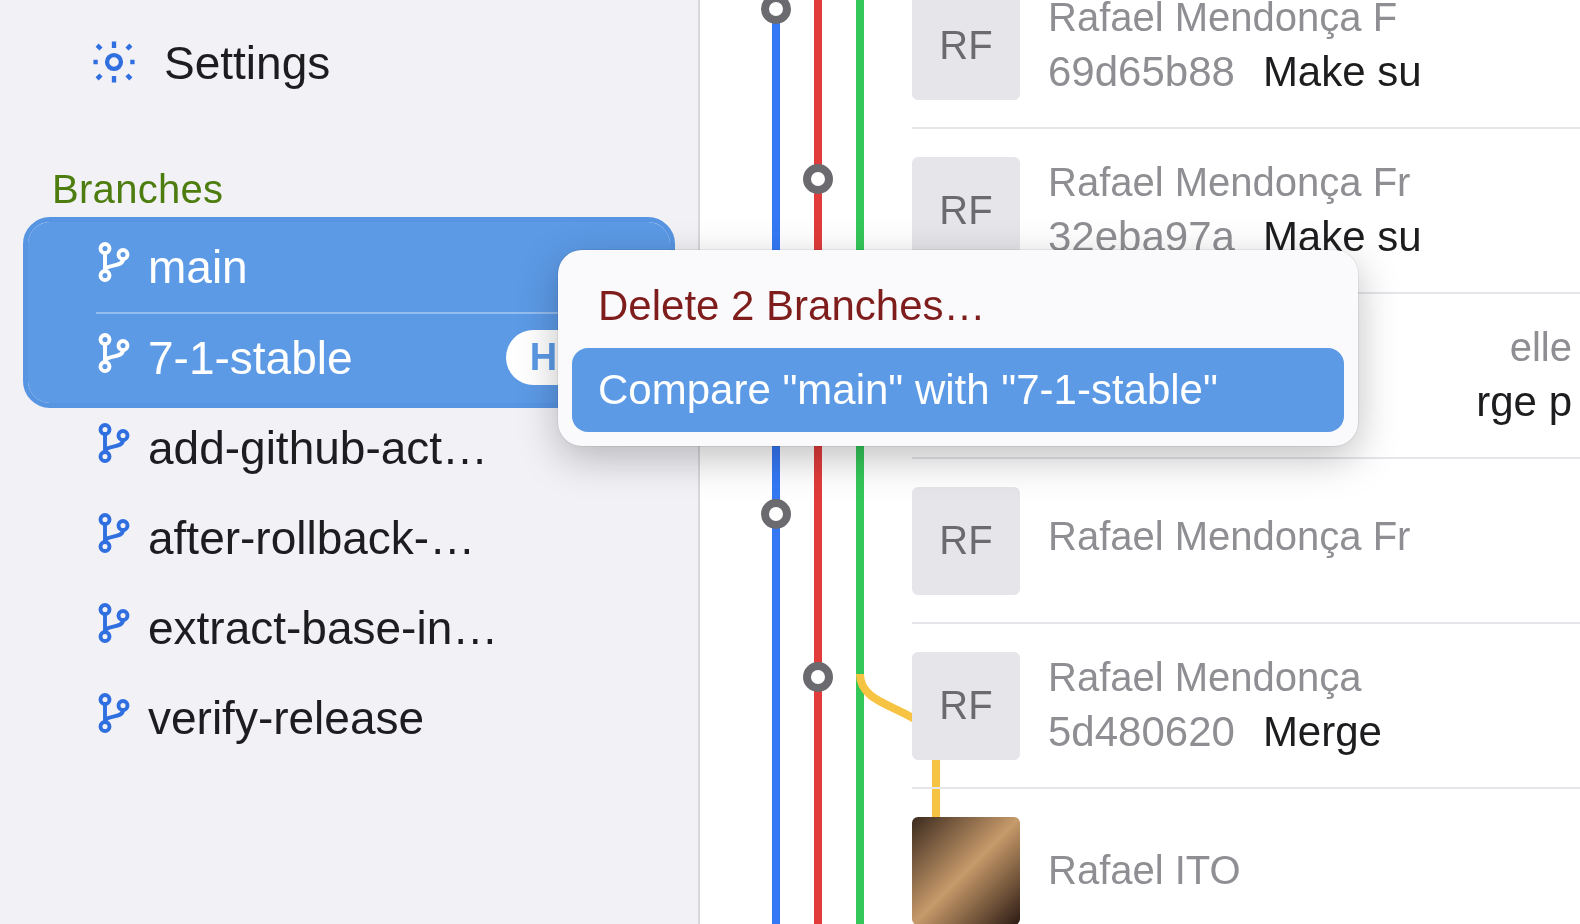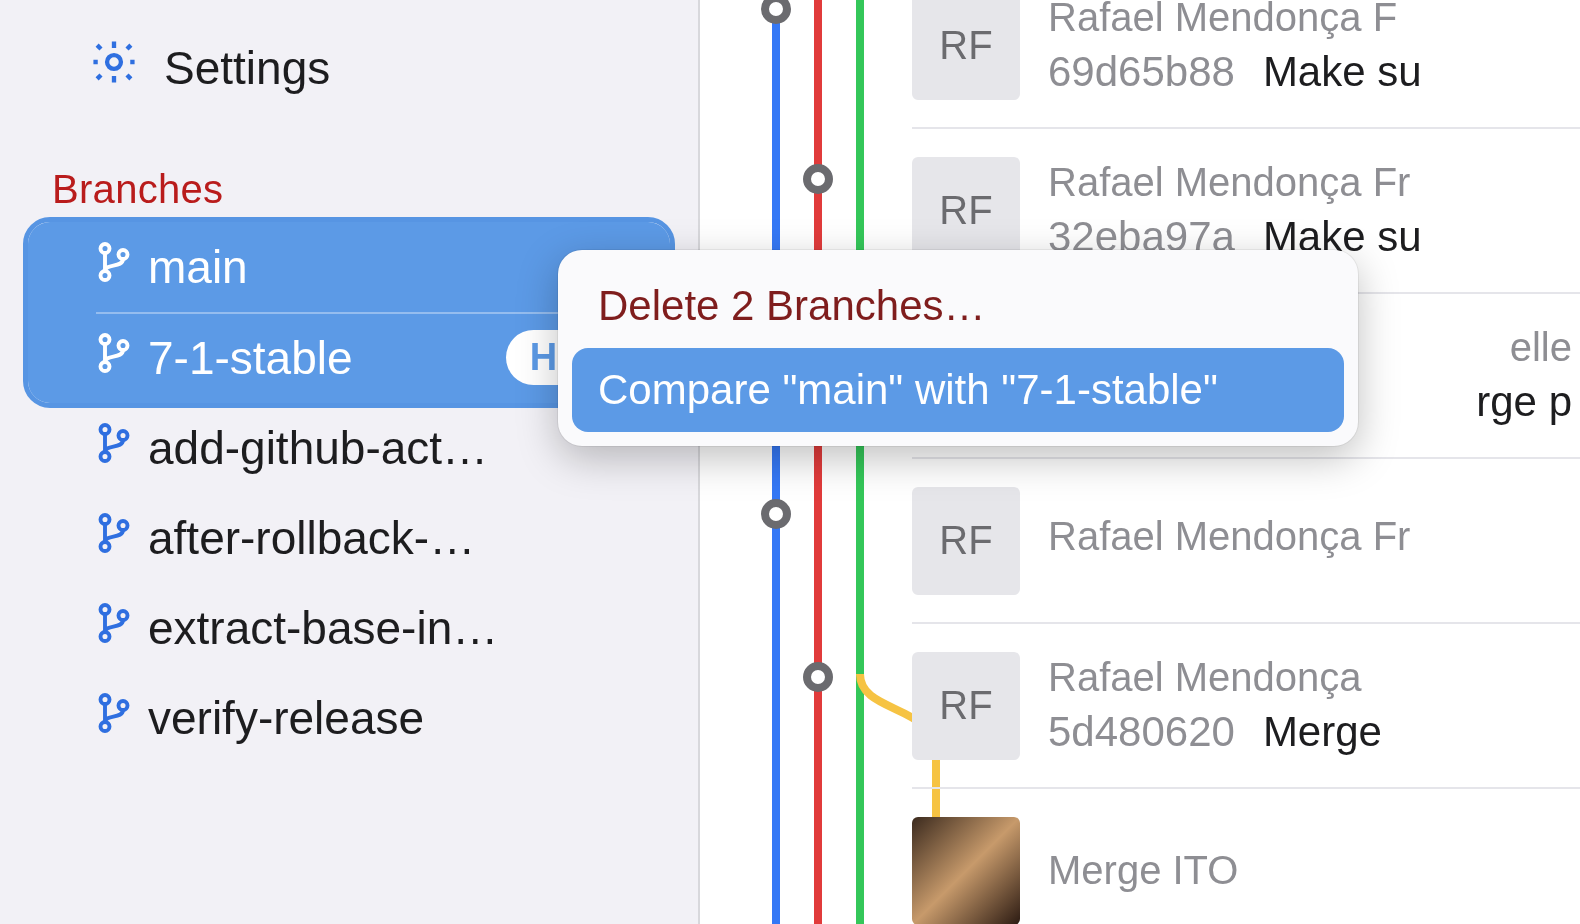--- a/index.html
+++ b/index.html
@@ -15,32 +15,32 @@
     position: absolute;
     left: 0;
     top: 0;
     width: 700px;
     height: 924px;
     background: #f2f1f6;
     border-right: 2px solid #d8d8dc;
   }
   .settings-row {
     display: flex;
-    align-items: center;
+    align-items: flex-start;
     gap: 24px;
     padding: 36px 0 0 88px;
     font-size: 46px;
     color: #1d1d1f;
     font-weight: 400;
   }
   .gear-icon svg { width: 52px; height: 52px; }
   .section-header {
     padding: 68px 0 10px 52px;
     font-size: 40px;
-    color: #b91c1c;
+    color: #4d7c0f;
     font-weight: 500;
     letter-spacing: 0.3px;
   }
   .branch-group {
     margin: 0 28px 0 28px;
     border-radius: 22px;
   }
   .branch-group.selected-group {
     outline: 5px solid #5795e3;
     outline-offset: 0;
@@ -347,21 +347,21 @@
         <div class="author">Rafael Mendonça</div>
         <div class="hash-msg">
           <span class="hash">5d480620</span>
           <span class="msg">Merge</span>
         </div>
       </div>
     </div>
     <div class="commit-item">
       <div class="avatar photo"></div>
       <div class="commit-text">
-        <div class="author">Merge ITO</div>
+        <div class="author">Rafael ITO</div>
       </div>
     </div>
   </div>
 </div>
 
 <div class="context-menu">
   <div class="menu-item">Delete 2 Branches…</div>
   <div class="menu-item highlight">Compare "main" with "7-1-stable"</div>
 </div>
 

